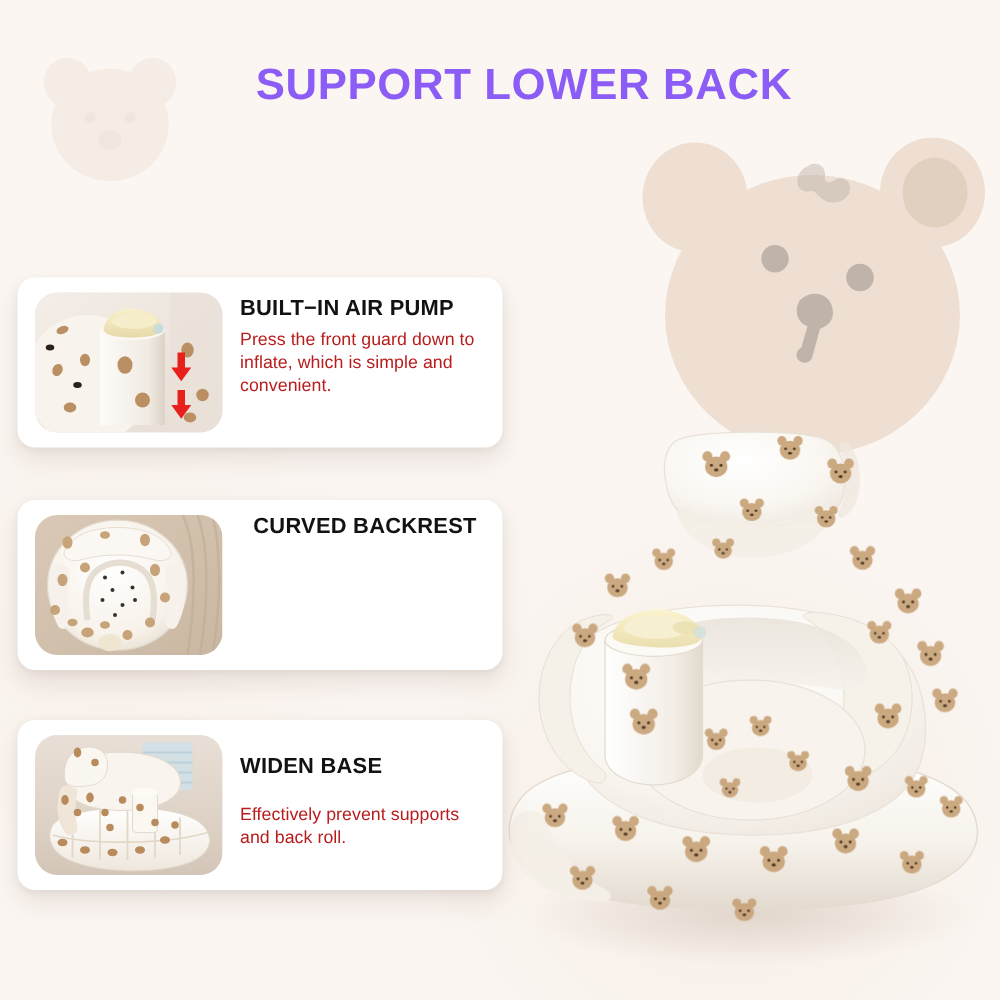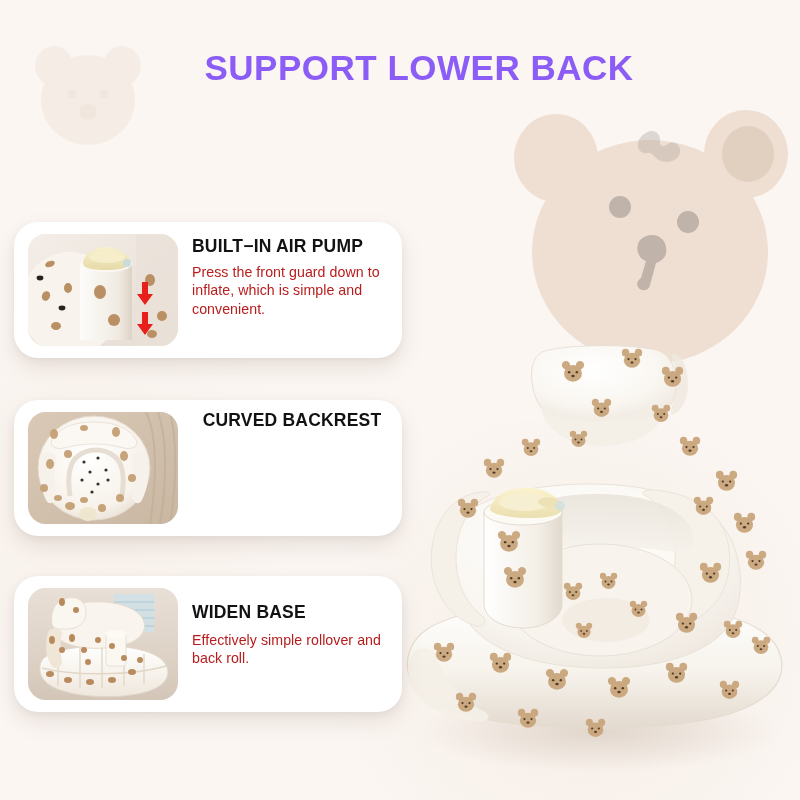--- a/index.html
+++ b/index.html
@@ -35,21 +35,21 @@
     z-index:6;
     padding-left:19px;
   }
   .headline .l1{display:block;font-size:35px;}
   .headline .l2{display:block;font-size:35px;}
   #product-photo{position:absolute;left:392px;top:300px;width:412px;height:480px;z-index:3;}
 
   
   .card{
     position:absolute;left:14px;width:388px;height:136px;
-    background:#ffffff;border-radius:24px;
+    background:#ffffff;border-radius:14px;
     box-shadow:0 10px 20px rgba(150,130,118,.18), 0 2px 6px rgba(150,130,118,.10);
     z-index:5;
   }
   #card-0{top:222px;}
   #card-1{top:400px;}
   #card-2{top:576px;}
 
   .card-photo{
     position:absolute;left:14px;top:12px;width:150px;height:112px;
     border-radius:18px;overflow:hidden;background:#efe7e0;
@@ -60,21 +60,21 @@
   .card-title{
     font-size:17.5px;font-weight:700;color:#121212;letter-spacing:.2px;
     margin:0 0 6px 0;white-space:nowrap;
   }
   .card-desc{
     font-size:14.2px;color:#b91c1c;line-height:1.30;margin:0;
     letter-spacing:.05px;
   }
   #card-1 .card-body{top:10px;text-align:center;}
   #card-2 .card-body{top:26px;}
-  #card-2 .card-title{margin-bottom:8px;}
+  #card-2 .card-title{margin-bottom:20px;}
 </style>
 </head>
 <body>
 
 <div id="stage">
 
   <div class="wash"></div>
   <div class="wash2"></div>
 
   <div class="wm wm-small">
@@ -401,17 +401,17 @@
           <ellipse cx="84" cy="92" rx="4" ry="3"></ellipse>
           <ellipse cx="104" cy="84" rx="4" ry="3"></ellipse>
           <ellipse cx="112" cy="72" rx="3" ry="3"></ellipse>
           <ellipse cx="60" cy="74" rx="3" ry="3"></ellipse>
           <ellipse cx="96" cy="70" rx="3" ry="3"></ellipse>
         </g>
       </svg>
     </div>
     <div class="card-body">
       <p class="card-title">WIDEN BASE</p>
-      <p class="card-desc">Effectively simple rollover and back roll.</p>
+      <p class="card-desc">Effectively prevent supports and back roll.</p>
     </div>
   </div>
 
 </div>
 
 </body></html>

